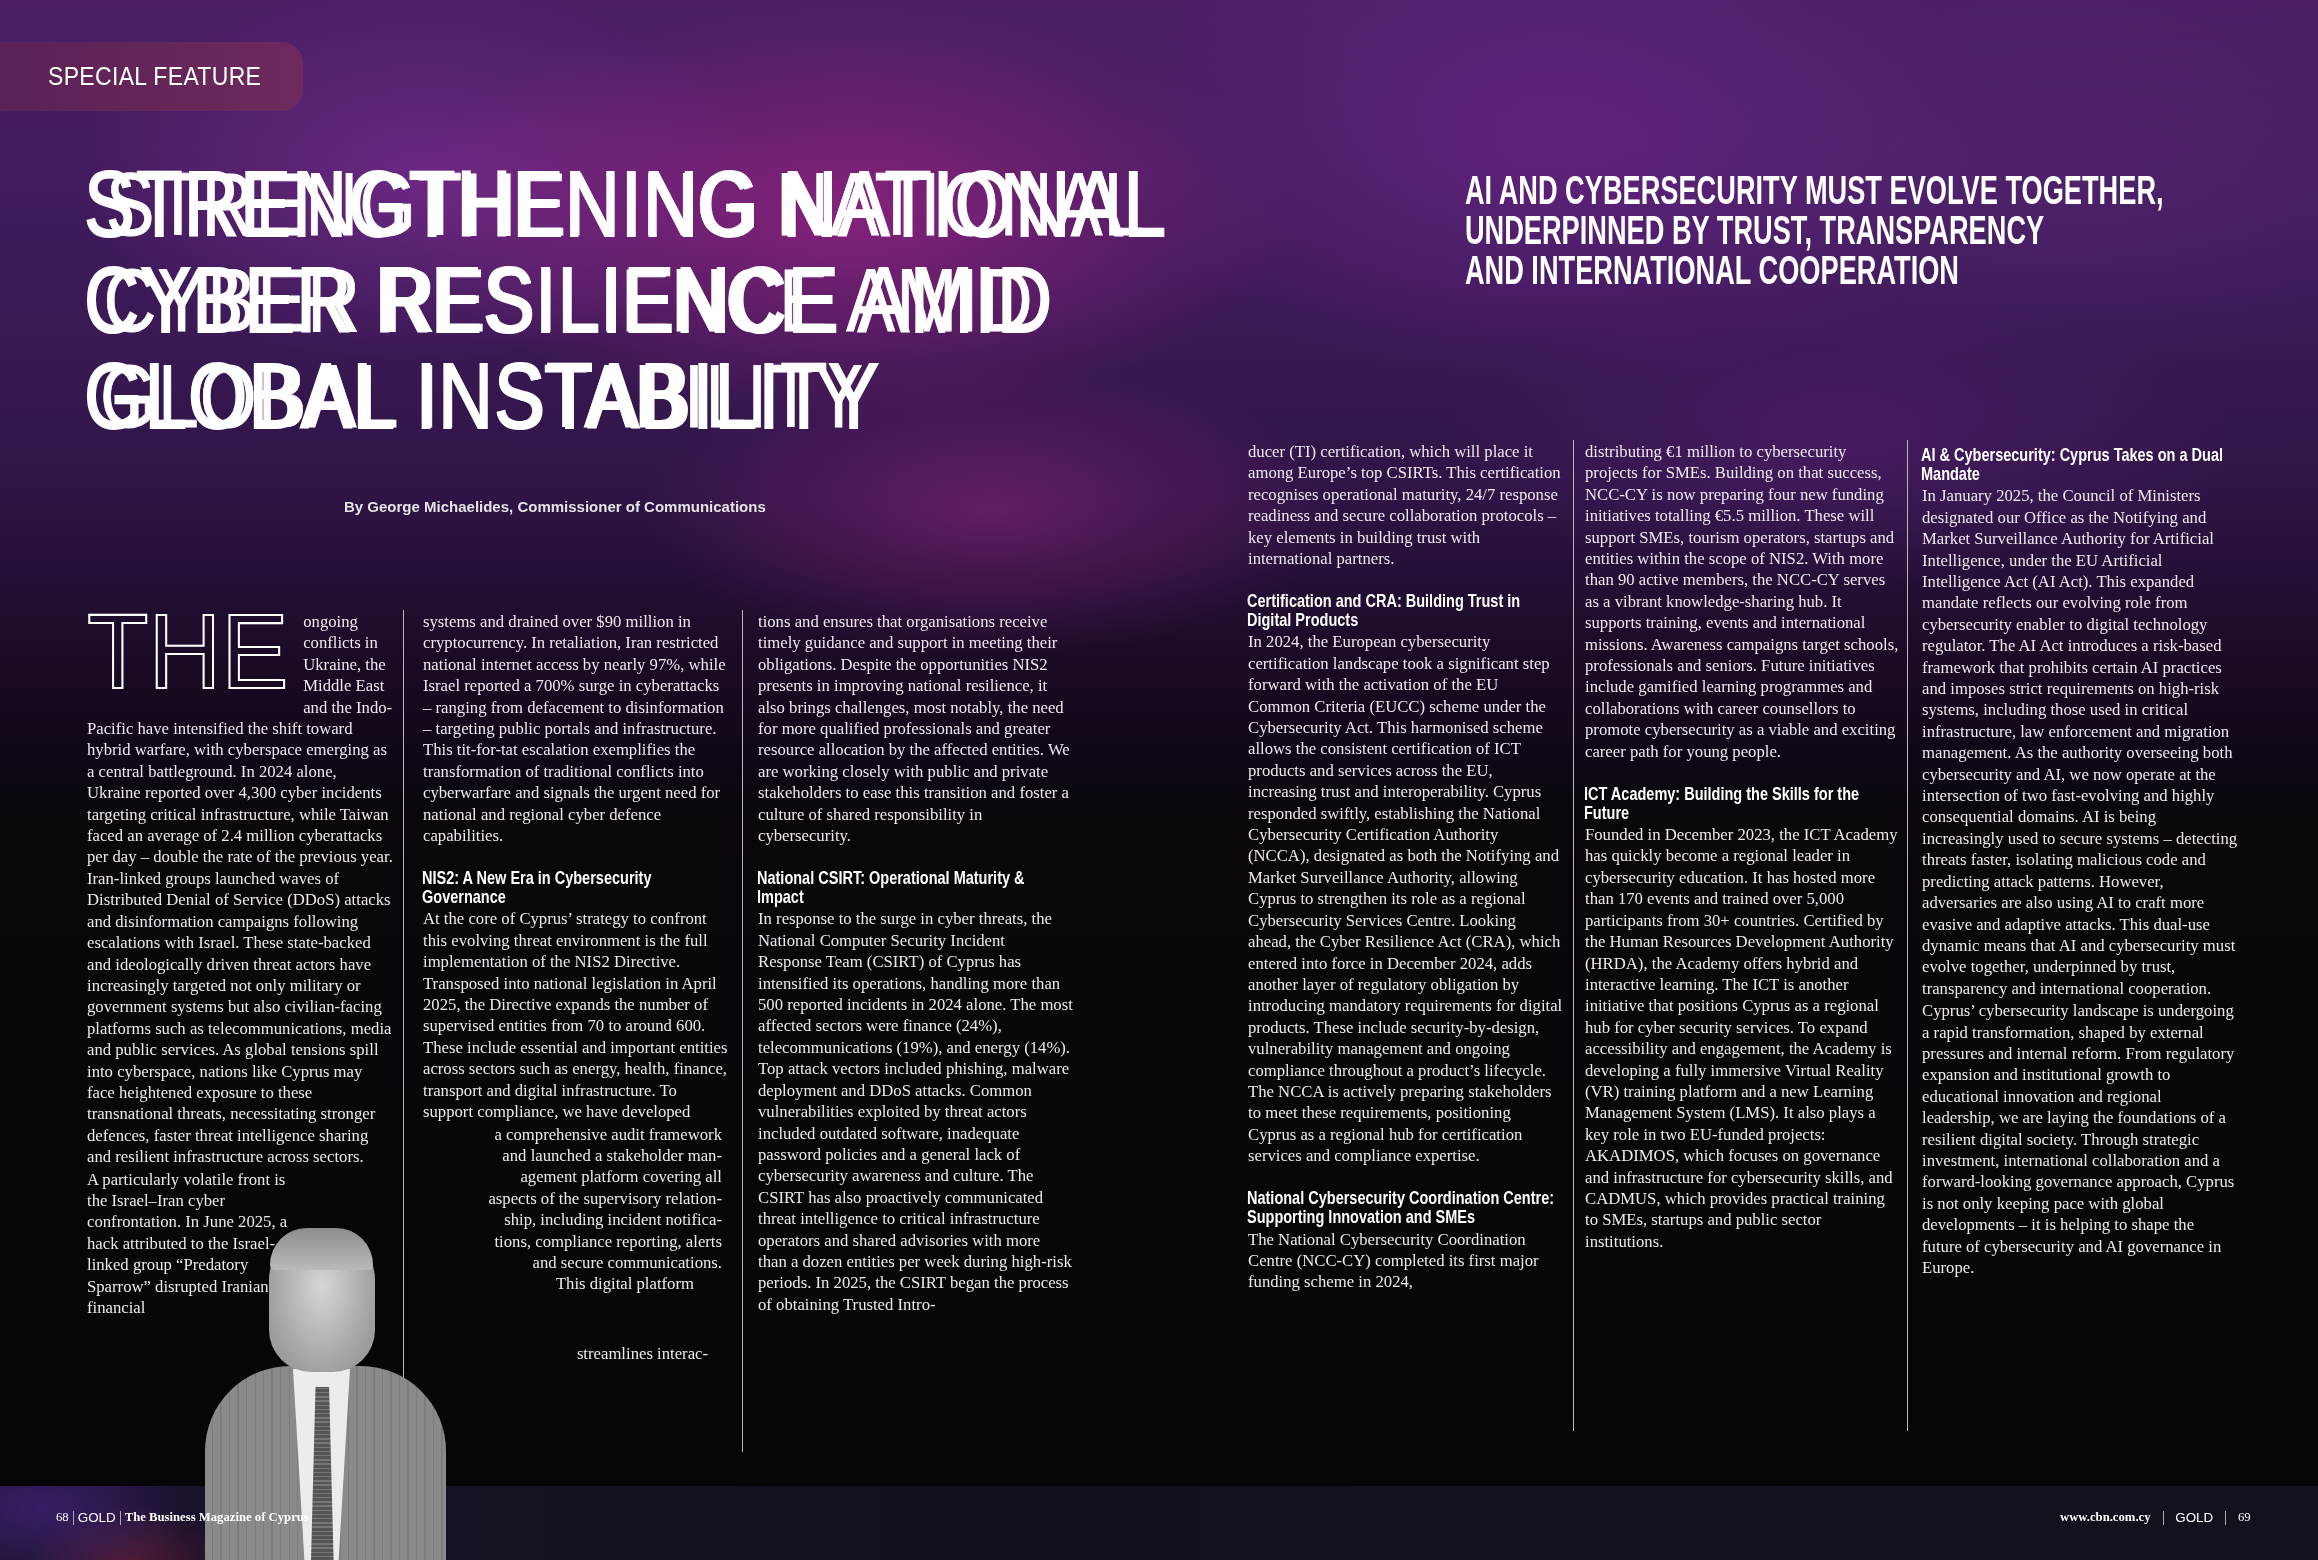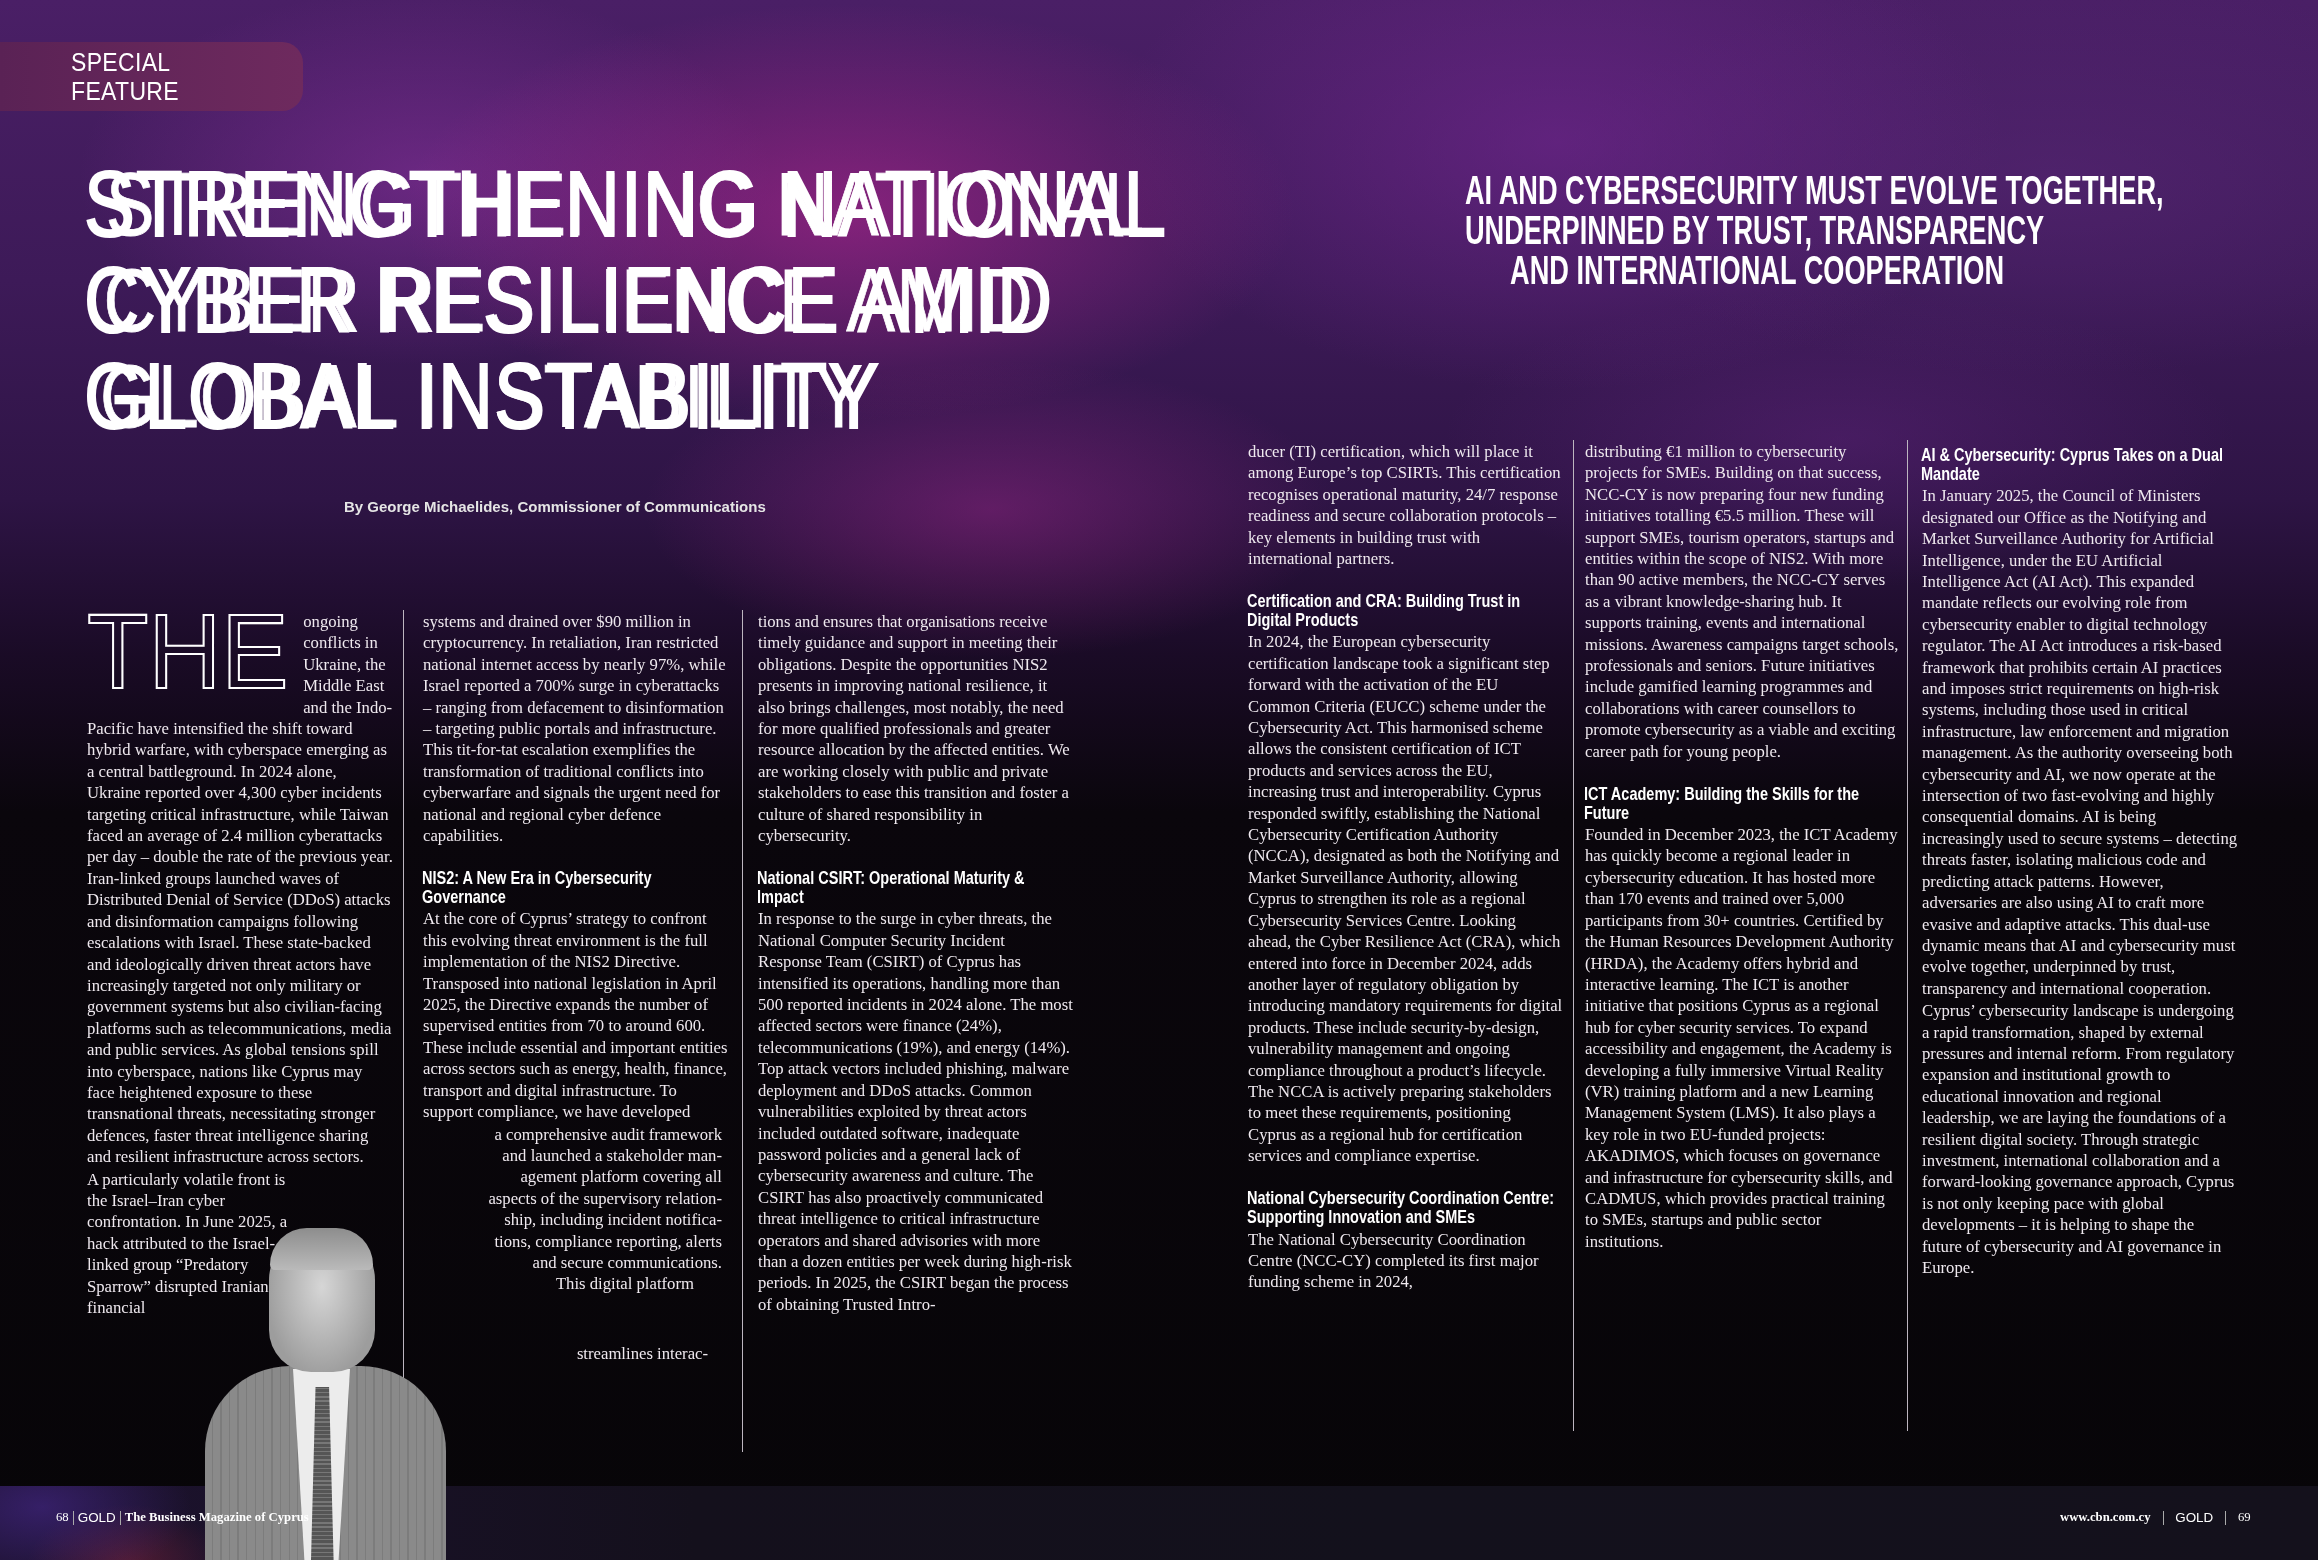--- a/index.html
+++ b/index.html
@@ -24,21 +24,21 @@
   .bg-bottom::before {
     content: ""; position: absolute; left: 0; top: 0; width: 269px; height: 74px;
     background: radial-gradient(ellipse 212px 113px at 42px 21px, rgba(70,40,140,0.6), transparent 70%),
                 radial-gradient(ellipse 142px 85px at 127px 78px, rgba(150,40,60,0.45), transparent 70%);
   }
 
   .feature-tag {
     position: absolute; left: 0; top: 42px; width: 303px; height: 69px;
     background: linear-gradient(90deg, #5a2255, #6e2a5e);
     border-radius: 0 21px 21px 0;
-    display: flex; align-items: center; padding-left: 71px;
+    display: flex; align-items: center; padding-left: 48px;
   }
   .feature-tag span {
     font-family: "Liberation Sans", "DejaVu Sans", sans-serif;
     font-size: 25.5px; letter-spacing: 0.4px; color: #fff; transform: scaleX(0.9); transform-origin: left center; display: inline-block;
   }
 
   .headline {
     position: absolute; left: 84px; top: 156px; width: 991px;
   }
   .headline div {
@@ -53,21 +53,21 @@
     content: attr(data-text); position: absolute; left: 0; top: 0;
     color: transparent; -webkit-text-stroke: 0.8px #fff; transform: scale(0.96); transform-origin: center;
   }
 
   .byline {
     position: absolute; left: 344px; top: 498px;
     font-family: "Liberation Sans", "DejaVu Sans", sans-serif; font-weight: 700; font-size: 15px; color: #e5e5e5;
   }
 
   .pull-quote {
-    position: absolute; left: 1338px; top: 170px; width: 793px; text-align: right;
+    position: absolute; left: 1338px; top: 170px; width: 793px; text-align: left;
     font-family: "Liberation Sans", "DejaVu Sans", sans-serif; font-weight: 700;
     font-size: 40px; line-height: 40px; color: #fff; text-transform: uppercase;
   }
   .pull-quote div { transform: scaleX(0.68); white-space: nowrap; }
 
   .col {
     position: absolute; font-size: 16.7px; line-height: 21.4px; color: #efe9ef;
   }
   .col p { margin: 1px; }
   .col h3 {

